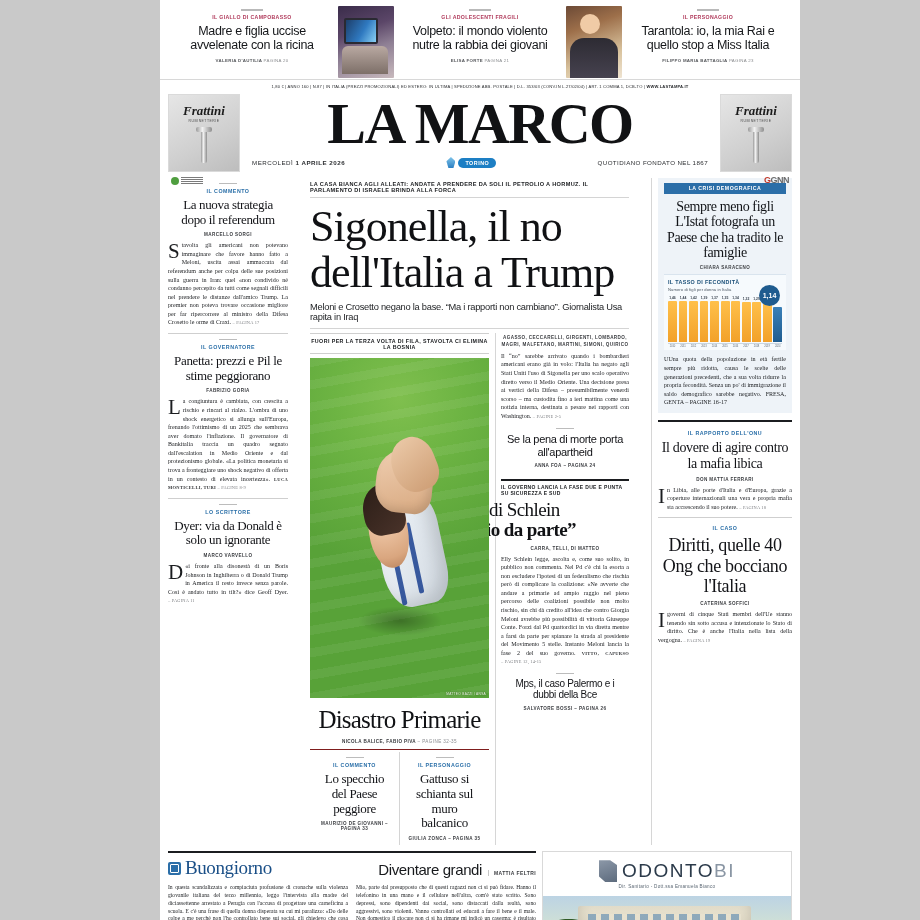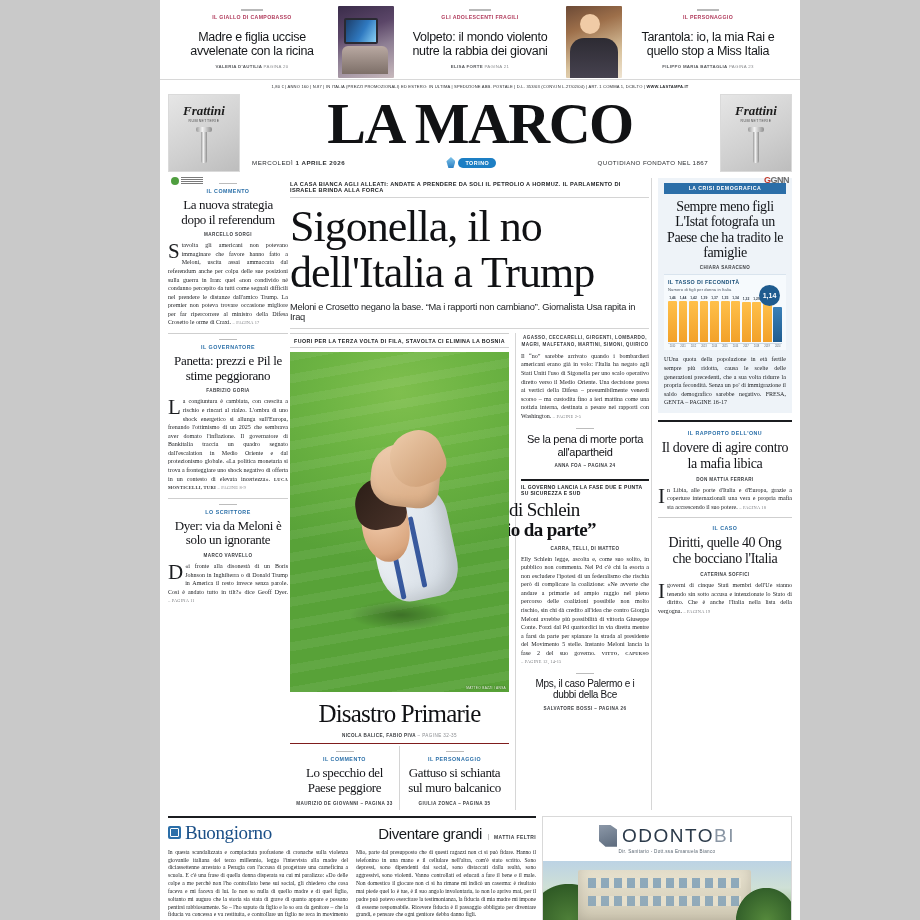--- a/index.html
+++ b/index.html
@@ -31,21 +31,21 @@
   }
   .promo-cell.txt{flex:1 1 30%;}
   .promo-cell.pic{flex:0 0 56px;padding:0;}
   .promo-rule{width:22px;height:2px;background:#b9b9b9;margin:3px auto 4px;}
   .promo-kicker{
     font-size:5.2px;letter-spacing:.35px;font-weight:700;color:#b03a5b;
     text-transform:uppercase;line-height:1.1;
   }
   .promo-title{
     font-family:"Liberation Sans", sans-serif;
-    font-size:12.5px;line-height:1.18;color:#15171a;margin-top:9px;font-weight:400;
+    font-size:12.5px;line-height:1.18;color:#15171a;margin-top:3px;font-weight:400;
     letter-spacing:-.3px;
   }
   .promo-by{font-size:4.4px;letter-spacing:.3px;color:#56585c;margin-top:5px;font-weight:700;}
   .promo-by em{font-style:normal;font-weight:400;color:#8b8d90;}
   .promo-img{width:56px;height:72px;border-radius:1px;overflow:hidden;position:relative;margin-top:2px;}
   .img-game{background:linear-gradient(160deg,#3a2c4a 0%,#5b4668 35%,#8e7f94 60%,#c8b9bd 100%);}
   .img-game:before{content:"";position:absolute;left:6px;top:12px;width:30px;height:22px;
     background:linear-gradient(120deg,#1d3f6b,#2f79c0 55%,#8ad1f5);border:2px solid #2a2a32;border-radius:2px;}
   .img-game:after{content:"";position:absolute;left:4px;bottom:4px;width:46px;height:28px;
     background:linear-gradient(180deg,#b9a9a2,#7d6f68);border-radius:6px 6px 0 0;}
@@ -98,21 +98,21 @@
     clip-path:polygon(50% 0,100% 38%,78% 100%,22% 100%,0 38%);}
   .logo-left{position:relative;}
   .eco{position:absolute;left:2px;bottom:-14px;display:flex;align-items:center;gap:2px;}
   .eco-dot{width:8px;height:8px;border-radius:50%;background:#4f9e3f;}
   .eco-lines{display:flex;flex-direction:column;gap:1px;}
   .eco-lines i{display:block;width:22px;height:1px;background:#7b7b7b;}
   .gnn{position:absolute;right:2px;bottom:-14px;font-size:9px;font-weight:700;color:#6b6b6b;letter-spacing:-.5px;}
   .gnn i{color:#c0392b;font-style:normal;}
 
   
-  .body-grid{display:flex;padding:6px 8px 0 8px;gap:2px;}
+  .body-grid{display:flex;padding:6px 8px 0 8px;gap:22px;}
   .col-a{flex:0 0 120px;}
   .col-b{flex:1 1 auto;}
   .col-c{flex:0 0 134px;border-left:1px solid #d6d6d6;padding-left:6px;}
   .kicker-bar{
     font-size:5.3px;font-weight:700;letter-spacing:.42px;color:#17191c;
     text-transform:uppercase;text-align:center;padding:4px 0 3px;
     border-top:1px solid #cfcfcf;border-bottom:1px solid #cfcfcf;
   }
   .lead-kicker{
     font-size:5.6px;font-weight:700;letter-spacing:.35px;color:#1a1c1f;
@@ -370,21 +370,21 @@
           <span class="who">LUCA MONTICELLI, TURI</span>
           <span class="pg">– PAGINE 8-9</span>
         </div>
       </div>
 
       <div class="divider"></div>
 
       <div>
         <div class="tag-rule"></div>
         <div class="sec-tag">LO SCRITTORE</div>
-        <div class="art-head">Dyer: via da Meloni è solo un ignorante</div>
+        <div class="art-head">Dyer: via da Donald è solo un ignorante</div>
         <div class="art-by">MARCO VARVELLO</div>
         <div class="art-body">
           <span>«</span><span class="dropcap">D</span><span>i fronte alla disonestà di un Boris Johnson in Inghilterra o di Donald Trump in America il resto invece senza parole. Così è andato tutto in tilt?» dice Geoff Dyer.</span>
           <span class="pg">– PAGINA 11</span>
         </div>
       </div>
     </div>
 
     <div class="col-b">
       <div class="lead-kicker">LA CASA BIANCA AGLI ALLEATI: ANDATE A PRENDERE DA SOLI IL PETROLIO A HORMUZ. IL PARLAMENTO DI ISRAELE BRINDA ALLA FORCA</div>
@@ -554,21 +554,21 @@
         <div class="art-body">
           <span class="dropcap">I</span><span>n Libia, alle porte d'Italia e d'Europa, grazie a coperture internazionali una vera e propria mafia sta accrescendo il suo potere.</span>
           <span class="pg">– PAGINA 18</span>
         </div>
       </div>
 
       <div class="divider"></div>
 
       <div style="padding-top:3px;">
         <div class="sec-tag">IL CASO</div>
-        <div class="art-head" style="font-size:14px;">Diritti, quelle 40 Ong che bocciano l'Italia</div>
+        <div class="art-head" style="font-size:18px;">Diritti, quelle 40 Ong che bocciano l'Italia</div>
         <div class="art-by">CATERINA SOFFICI</div>
         <div class="art-body">
           <span class="dropcap">I</span><span>governi di cinque Stati membri dell'Ue stanno tenendo sin sotto accusa e intenzionate lo Stato di diritto. Che è anche l'Italia nella lista della vergogna.</span>
           <span class="pg">– PAGINA 19</span>
         </div>
       </div>
     </div>
   </div>
 
   <div class="bottom">

